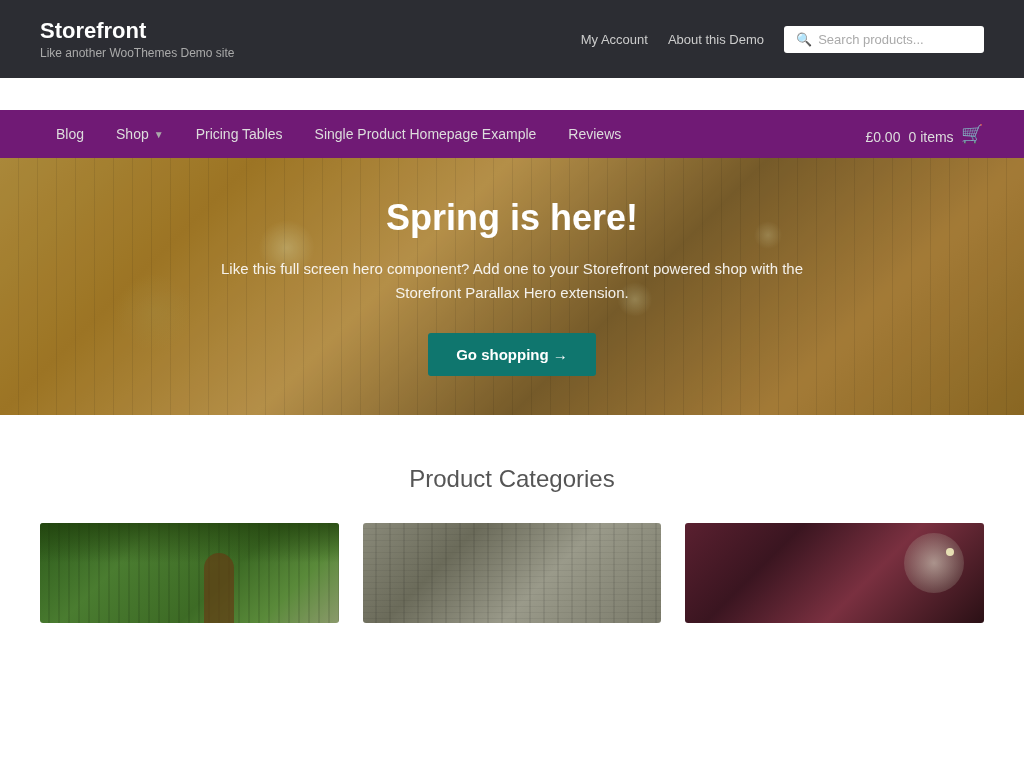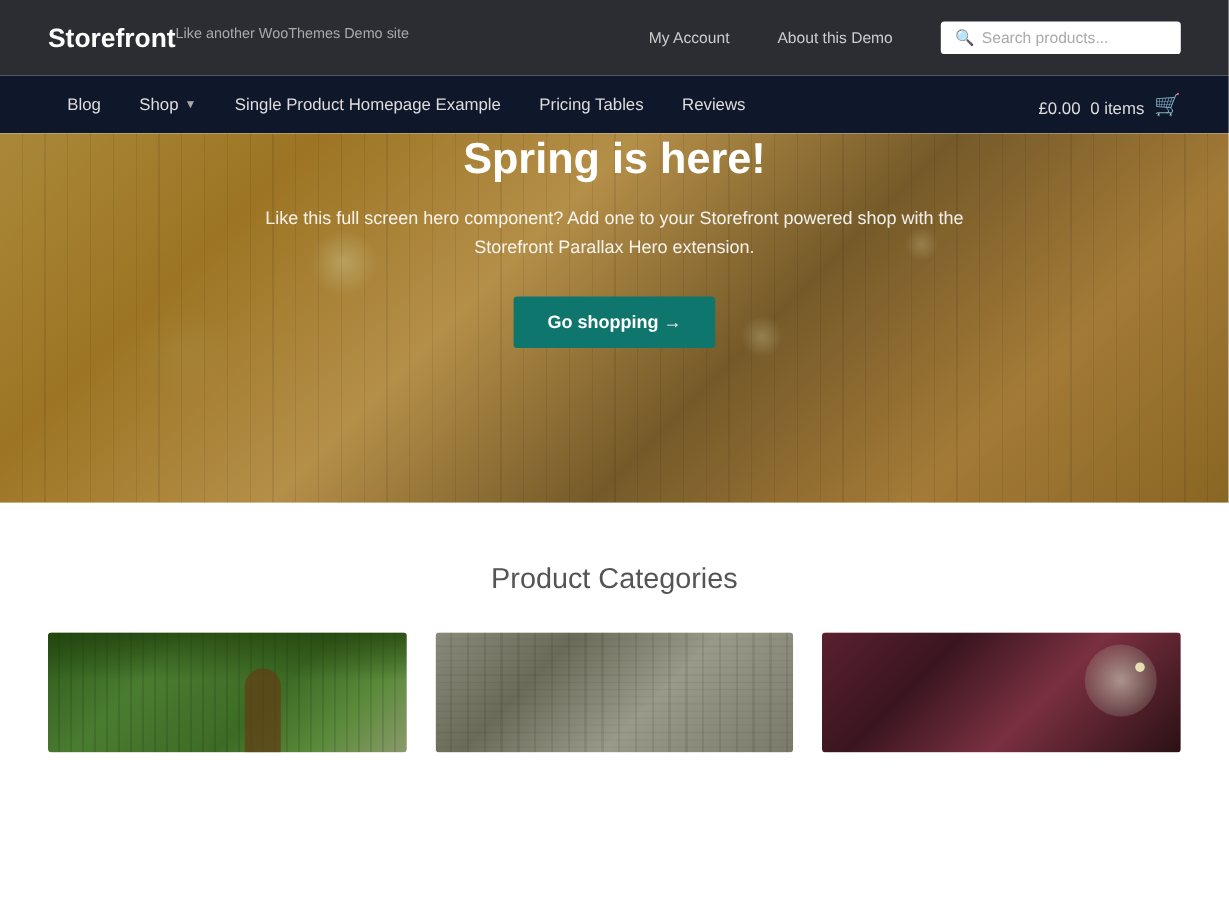--- a/index.html
+++ b/index.html
@@ -6,47 +6,48 @@
     body { font-family: -apple-system, BlinkMacSystemFont, 'Segoe UI', sans-serif; background: #fff; }
 
     
     .site-header {
       background: #2c2d33;
       padding: 18px 40px;
       display: flex;
       align-items: center;
       justify-content: space-between;
     }
-    .site-branding { display: flex; flex-direction: row; }
+    .site-branding { display: flex; flex-direction: column; }
     .site-title { color: #fff; font-size: 22px; font-weight: 700; }
     .site-tagline { color: #aaa; font-size: 12px; margin-top: 2px; }
-    .header-right { display: flex; align-items: center; gap: 40px; }
+    .header-right { display: flex; align-items: center; gap: 20px; }
     .header-link { color: #ccc; font-size: 13px; text-decoration: none; cursor: pointer; }
     .search-form {
       display: flex;
       align-items: center;
       background: #fff;
       border-radius: 3px;
       padding: 6px 12px;
       gap: 6px;
       width: 200px;
     }
     .search-icon-wrap { color: #999; font-size: 13px; }
     .search-input {
       border: none; outline: none; font-size: 13px; color: #333; background: transparent; width: 100%;
     }
     .search-input::placeholder { color: #aaa; }
 
     
     .site-nav {
-      background: #0f172a;
+      background: #701a75;
       padding: 0 40px;
       display: flex;
       align-items: center;
       justify-content: space-between;
+      margin-top: 32px;
     }
     .nav-left { display: flex; align-items: center; }
     .nav-item {
       color: #ddd;
       font-size: 14px;
       padding: 16px 16px;
       cursor: pointer;
       display: flex;
       align-items: center;
       gap: 5px;
@@ -59,24 +60,24 @@
       gap: 8px;
       color: #ddd;
       font-size: 14px;
     }
     .cart-icon { font-size: 18px; color: #ddd; }
 
     
     .hero {
       position: relative;
       width: 100%;
-      height: 308px;
+      height: 257px;
       overflow: hidden;
       display: flex;
-      align-items: flex-start;
+      align-items: center;
       justify-content: center;
     }
     .hero-bg {
       position: absolute;
       inset: 0;
       background: linear-gradient(135deg, #c8a044 0%, #b8892a 20%, #d4a855 40%, #8a6a30 60%, #c09040 80%, #a07828 100%);
       filter: brightness(0.85);
     }
     
     .hero-bg::before {
@@ -240,22 +241,22 @@
   </div>
 </header>
 
 <nav class="site-nav">
   <div class="nav-left">
     <a class="nav-item">Blog</a>
     <a class="nav-item">
       <span>Shop</span>
       <span class="nav-arrow">▼</span>
     </a>
+    <a class="nav-item">Pricing Tables</a>
     <a class="nav-item">Single Product Homepage Example</a>
-    <a class="nav-item">Pricing Tables</a>
     <a class="nav-item">Reviews</a>
   </div>
   <div class="nav-right">
     <span>£0.00</span>
     <span>0 items</span>
     <span class="cart-icon">🛒</span>
   </div>
 </nav>
 
 <section class="hero">

